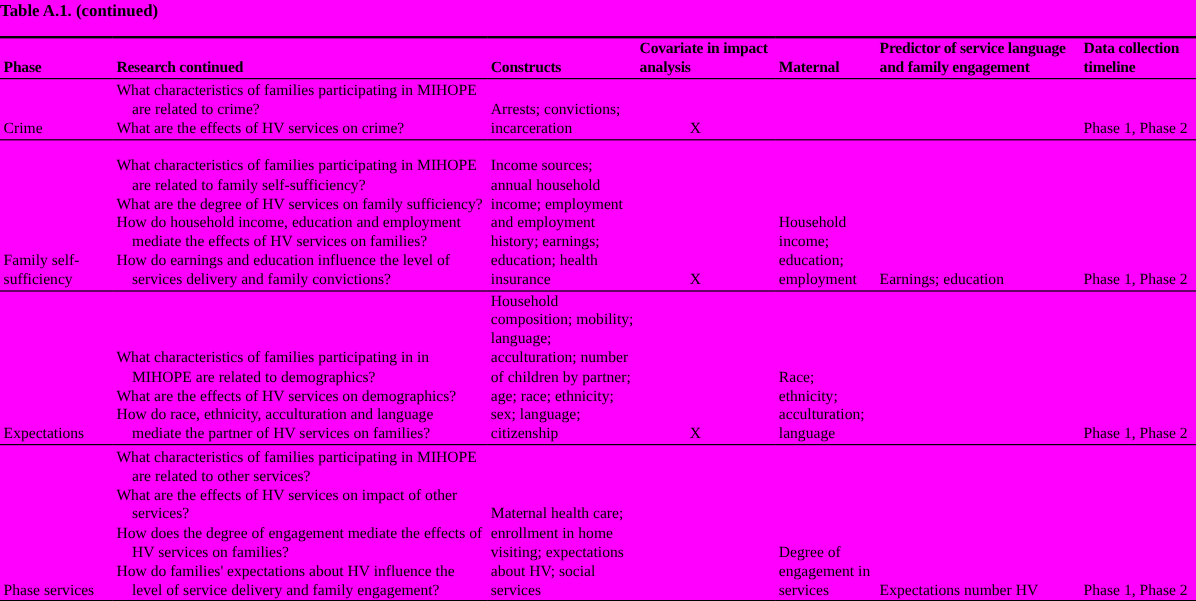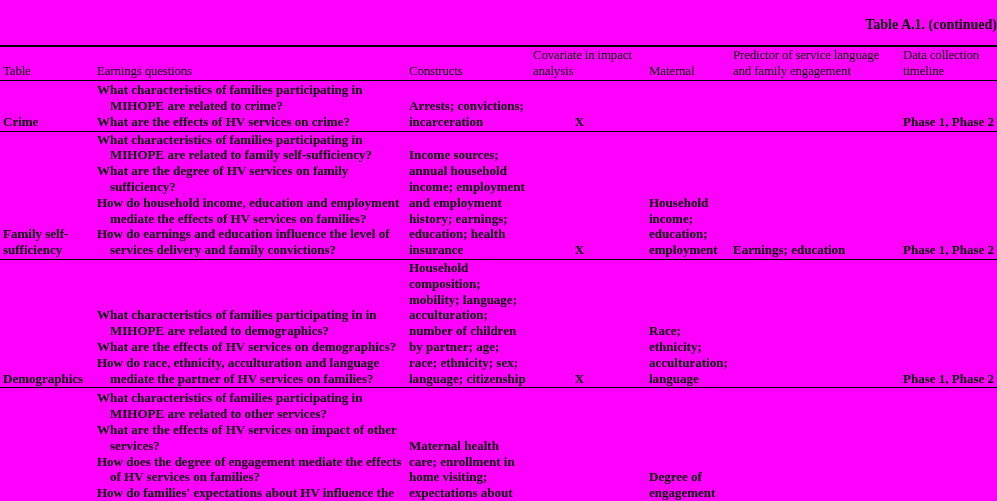--- a/index.html
+++ b/index.html
@@ -4,52 +4,52 @@
 <style>
   * { margin: 0; padding: 0; box-sizing: border-box; }
   html, body { width: 997px; height: 501px; overflow: hidden; }
   body {
     background: #ff00ff;
     color: #000;
     font-family: "Liberation Serif", serif;
   }
   .page { width: 997px; height: 501px; }
   .title {
-    text-align: right;
+    text-align: left;
     font-weight: bold;
     font-size: 14px;
     line-height: 17px;
-    padding-top: 16px;
+    padding-top: 1px;
   }
   table.grid {
     width: 997px;
     table-layout: fixed;
     border-collapse: collapse;
     margin-top: 12px;
   }
   col.c1 { width: 94px; }
   col.c2 { width: 312px; }
   col.c3 { width: 124px; }
   col.c4 { width: 116px; }
   col.c5 { width: 84px; }
   col.c6 { width: 170px; }
   col.c7 { width: 97px; }
   th, td {
     vertical-align: bottom;
     text-align: left;
     font-size: 13px;
     line-height: 15.8px;
     padding: 0 2px 1px 3px;
-    font-weight: bold;
+    font-weight: normal;
   }
   thead tr {
     border-top: 2px solid #000;
     border-bottom: 1px solid #000;
   }
-  thead th { font-weight: normal; letter-spacing: -0.2px; height: 32px; }
+  thead th { font-weight: bold; letter-spacing: -0.2px; height: 32px; }
   tbody tr { border-bottom: 1px solid #000; }
   tbody tr:last-child { border-bottom: 2px solid #000; }
   tr.r-crime  { height: 51px; }
   tr.r-fss    { height: 126px; }
   tr.r-demo   { height: 127px; }
   tr.r-other  { height: 131px; }
   td.questions div {
     padding-left: 13px;
     text-indent: -13px;
   }
@@ -67,22 +67,22 @@
       <col class="c1">
         <col class="c2">
         <col class="c3">
         <col class="c4">
       <col class="c5">
         <col class="c6">
         <col class="c7">
     </colgroup>
     <thead>
       <tr>
-        <th>Table</th>
-        <th>Earnings questions</th>
+        <th>Phase</th>
+        <th>Research continued</th>
         <th>Constructs</th>
         <th>Covariate in impact analysis</th>
         <th>Maternal</th>
         <th>Predictor of service language and family engagement</th>
         <th>Data collection timeline</th>
       </tr>
     </thead>
     <tbody>
       <tr class="r-crime">
         <td>Crime</td>
@@ -106,21 +106,21 @@
           <div>How do earnings and education influence the level of services delivery and family convictions?</div>
         </td>
         <td>Income sources; annual household income; employment and employment history; earnings; education; health insurance</td>
         <td class="covariate">X</td>
         <td>Household income; education; employment</td>
         <td>Earnings; education</td>
         <td class="timeline">Phase 1, Phase 2</td>
       </tr>
 
       <tr class="r-demo">
-        <td>Demographics</td>
+        <td>Expectations</td>
         <td class="questions">
           <div>What characteristics of families participating in in MIHOPE are related to demographics?</div>
           <div>What are the effects of HV services on demographics?</div>
           <div>How do race, ethnicity, acculturation and language mediate the partner of HV services on families?</div>
         </td>
         <td>Household composition; mobility; language; acculturation; number of children by partner; age; race; ethnicity; sex; language; citizenship</td>
         <td class="covariate">X</td>
         <td>Race; ethnicity; acculturation; language</td>
         <td></td>
         <td class="timeline">Phase 1, Phase 2</td>
@@ -130,18 +130,18 @@
         <td>Phase services</td>
         <td class="questions">
           <div>What characteristics of families participating in MIHOPE are related to other services?</div>
           <div>What are the effects of HV services on impact of other services?</div>
           <div>How does the degree of engagement mediate the effects of HV services on families?</div>
           <div>How do families' expectations about HV influence the level of service delivery and family engagement?</div>
         </td>
         <td>Maternal health care; enrollment in home visiting; expectations about HV; social services</td>
         <td class="covariate"></td>
         <td>Degree of engagement in services</td>
-        <td>Expectations about HV</td>
+        <td>Expectations number HV</td>
         <td class="timeline">Phase 1, Phase 2</td>
       </tr>
     </tbody>
   </table>
 </div>
 
 </body></html>

